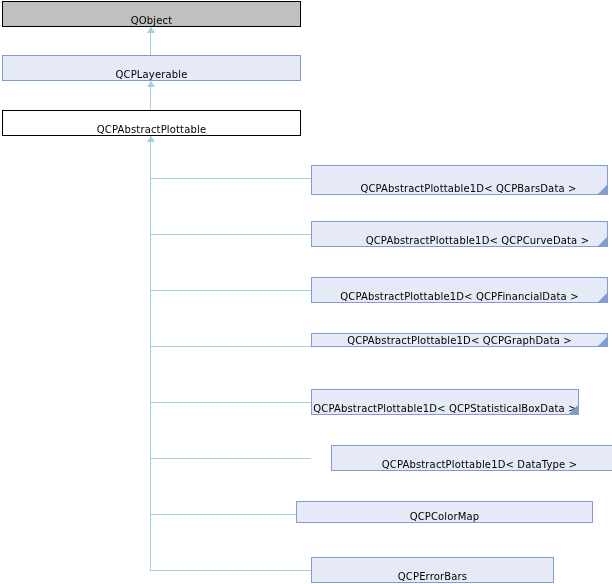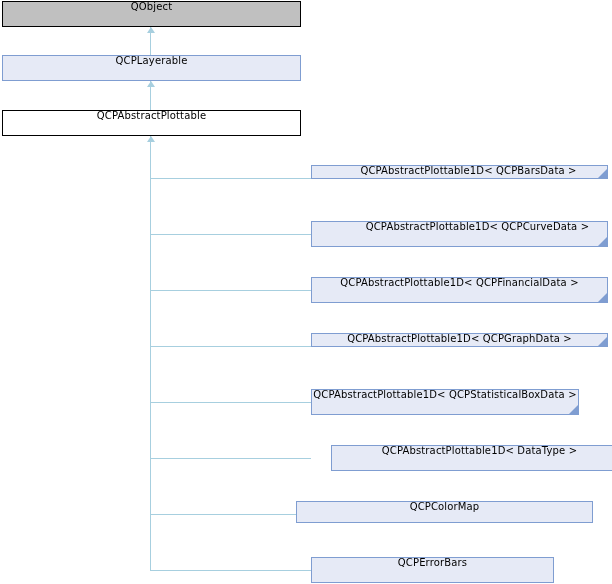--- a/index.html
+++ b/index.html
@@ -15,21 +15,21 @@
   }
   #diagram {
     position: relative;
     width: 612px;
     height: 584px;
   }
   .node {
     position: absolute;
     box-sizing: border-box;
     display: flex;
-    align-items: flex-start;
+    align-items: flex-end;
     justify-content: center;
     font-size: 10px;
     line-height: 1;
     color: #000000;
     white-space: nowrap;
     letter-spacing: 0.15px;
   }
   
   .node.root {
     background: #c0c0c0;
@@ -93,21 +93,21 @@
     <div class="arrowhead" style="left: 146.5px; top: 81px;"></div>
     <div class="node root" style="left: 2px; top: 1px; width: 299px; height: 26px;">
       <span>QObject</span>
     </div>
     <div class="node derived" style="left: 2px; top: 55px; width: 299px; height: 26px;">
       <span>QCPLayerable</span>
     </div>
     <div class="node current" style="left: 2px; top: 110px; width: 299px; height: 26px;">
       <span>QCPAbstractPlottable</span>
     </div>
-    <div class="node derived template" style="left: 311px; top: 165px; width: 297px; height: 14px; padding-left: 18px;">
+    <div class="node derived template" style="left: 311px; top: 165px; width: 297px; height: 30px; padding-left: 18px;">
       <span>QCPAbstractPlottable1D&lt; QCPBarsData &gt;</span>
     </div>
     <div class="node derived template" style="left: 311px; top: 221px; width: 297px; height: 26px; padding-left: 36px;">
       <span>QCPAbstractPlottable1D&lt; QCPCurveData &gt;</span>
     </div>
     <div class="node derived template" style="left: 311px; top: 277px; width: 297px; height: 26px;">
       <span>QCPAbstractPlottable1D&lt; QCPFinancialData &gt;</span>
     </div>
     <div class="node derived template" style="left: 311px; top: 333px; width: 297px; height: 14px;">
       <span>QCPAbstractPlottable1D&lt; QCPGraphData &gt;</span>

